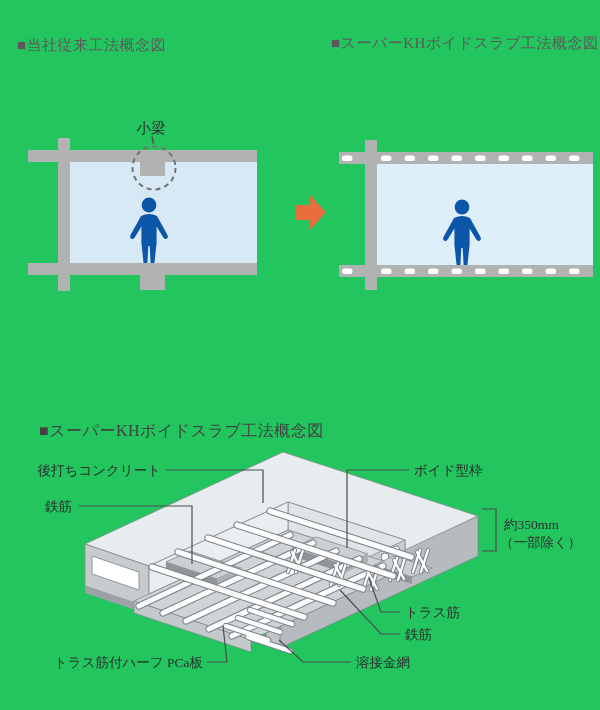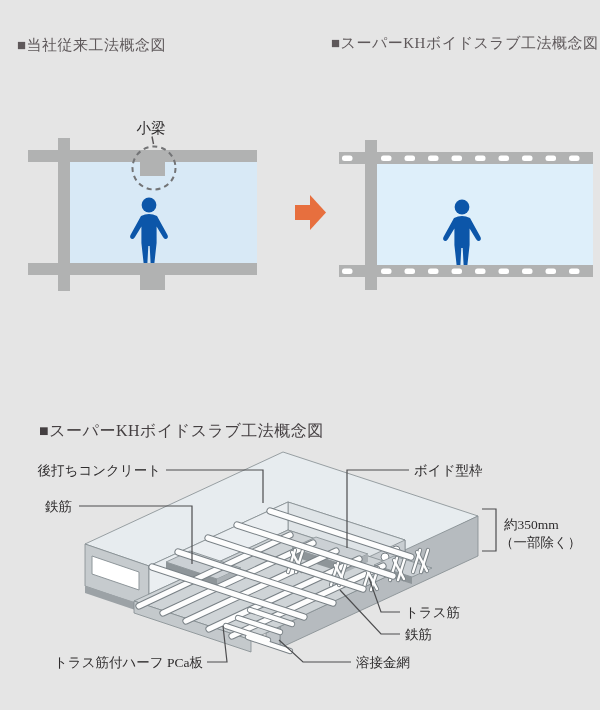--- a/index.html
+++ b/index.html
@@ -1,17 +1,17 @@
 <!DOCTYPE html>
 <html><head>
 <meta charset="utf-8">
 <style>
   html,body{margin:0;padding:0;background:#ffffff;}
   #stage{
-    position:relative;width:600px;height:710px;background:#e5e5e5;overflow:hidden;
+    position:relative;width:600px;height:710px;background:#22c55e;overflow:hidden;
     font-family:"Liberation Serif","DejaVu Serif",serif;
   }
   .hdr{position:absolute;white-space:nowrap;letter-spacing:0.5px;}
   #hdr-left {left:17px;top:36px;font-size:15px;color:#5E585A;}
   #hdr-right{left:331px;top:34px;font-size:15px;color:#5E585A;}
   #hdr-bottom{left:39px;top:421px;font-size:16px;color:#443F41;letter-spacing:0.5px;}
   svg text{font-family:"Liberation Serif","DejaVu Serif",serif;fill:#2E2C2D;}
   .lbl{font-size:13.5px;}
   .leader{stroke:#4D4D4F;stroke-width:1.2;fill:none;}
   .face{stroke:#838B8F;stroke-width:0.8;}

